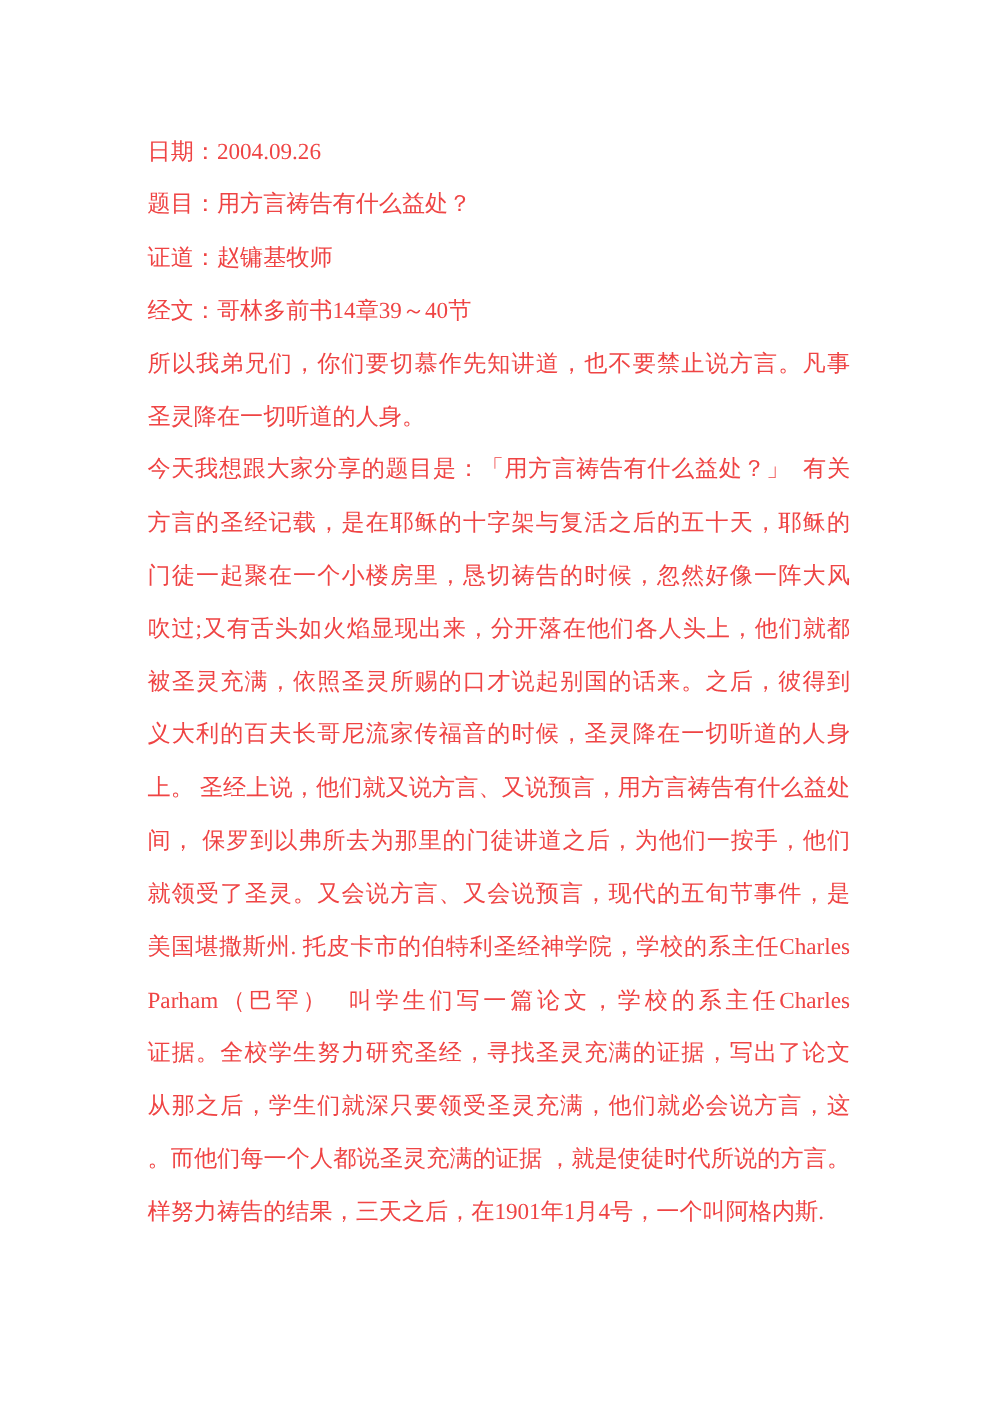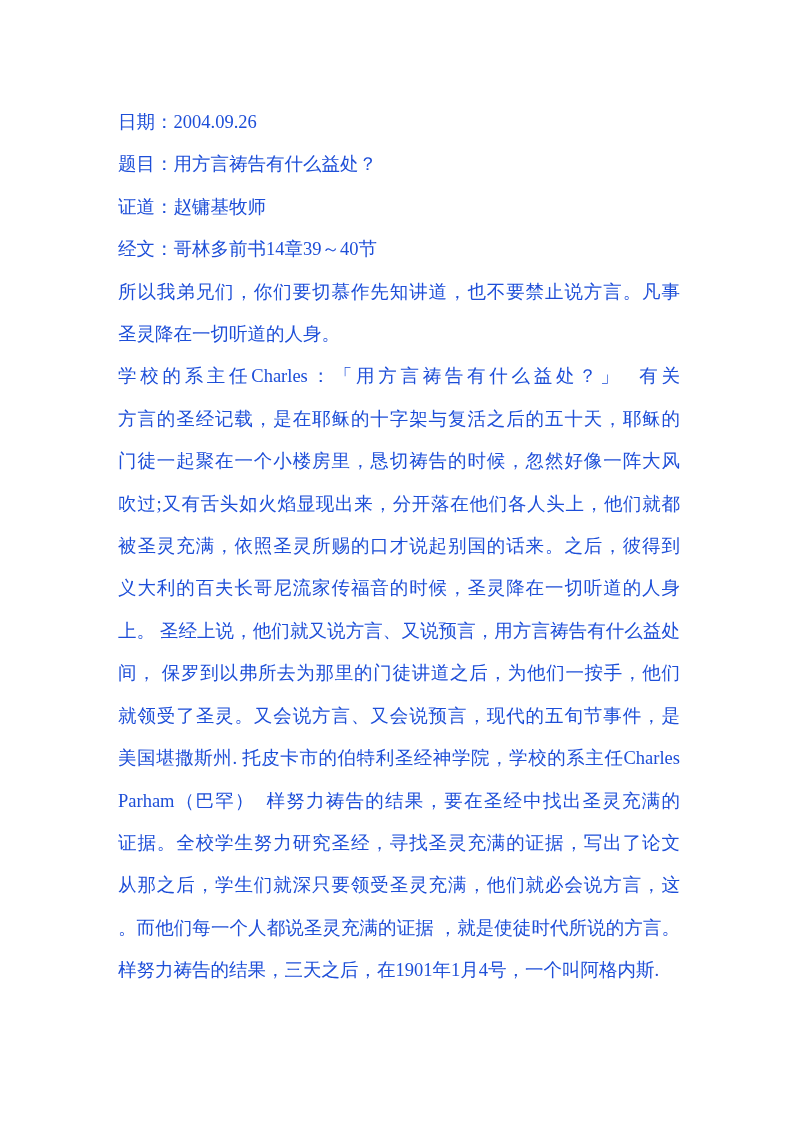--- a/index.html
+++ b/index.html
@@ -34,40 +34,40 @@
     text-align-last: auto;
   }
   .meta-label, .meta-value {
     white-space: pre-wrap;
   }
 </style>
 </head>
 <body>
 
 <div class="page" style="background: rgb(255, 255, 255);">
-  <div class="text-column" style="color: #1d4ed8;">
+  <div class="text-column" style="color: #ef4444;">
     <div id="meta-lines">
         <div class="line natural"><span class="meta-label">日期：</span><span class="meta-value">2004.09.26</span></div>
         <div class="line natural"><span class="meta-label">题目：</span><span class="meta-value">用方言祷告有什么益处？</span></div>
         <div class="line natural"><span class="meta-label">证道：</span><span class="meta-value">赵镛基牧师</span></div>
         <div class="line natural"><span class="meta-label">经文：</span><span class="meta-value">哥林多前书14章39～40节</span></div>
       </div>
     <div id="body-lines">
         <div class="line">所以我弟兄们，你们要切慕作先知讲道，也不要禁止说方言。凡事</div>
         <div class="line natural">圣灵降在一切听道的人身。</div>
-        <div class="line">学校的系主任Charles：「用方言祷告有什么益处？」  有关</div>
+        <div class="line">今天我想跟大家分享的题目是：「用方言祷告有什么益处？」  有关</div>
         <div class="line">方言的圣经记载，是在耶稣的十字架与复活之后的五十天，耶稣的</div>
         <div class="line">门徒一起聚在一个小楼房里，恳切祷告的时候，忽然好像一阵大风</div>
         <div class="line">吹过;又有舌头如火焰显现出来，分开落在他们各人头上，他们就都</div>
         <div class="line">被圣灵充满，依照圣灵所赐的口才说起别国的话来。之后，彼得到</div>
         <div class="line">义大利的百夫长哥尼流家传福音的时候，圣灵降在一切听道的人身</div>
         <div class="line">上。 圣经上说，他们就又说方言、又说预言，用方言祷告有什么益处</div>
         <div class="line">间， 保罗到以弗所去为那里的门徒讲道之后，为他们一按手，他们</div>
         <div class="line">就领受了圣灵。又会说方言、又会说预言，现代的五旬节事件，是</div>
         <div class="line">美国堪撒斯州. 托皮卡市的伯特利圣经神学院，学校的系主任Charles</div>
-        <div class="line">Parham（巴罕）  样努力祷告的结果，要在圣经中找出圣灵充满的</div>
+        <div class="line">Parham（巴罕）  叫学生们写一篇论文，学校的系主任Charles</div>
         <div class="line">证据。全校学生努力研究圣经，寻找圣灵充满的证据，写出了论文</div>
         <div class="line">从那之后，学生们就深只要领受圣灵充满，他们就必会说方言，这</div>
         <div class="line">。而他们每一个人都说圣灵充满的证据 ，就是使徒时代所说的方言。</div>
         <div class="line natural">样努力祷告的结果，三天之后，在1901年1月4号，一个叫阿格内斯.</div>
       </div>
   </div>
 </div>
 
 </body></html>

